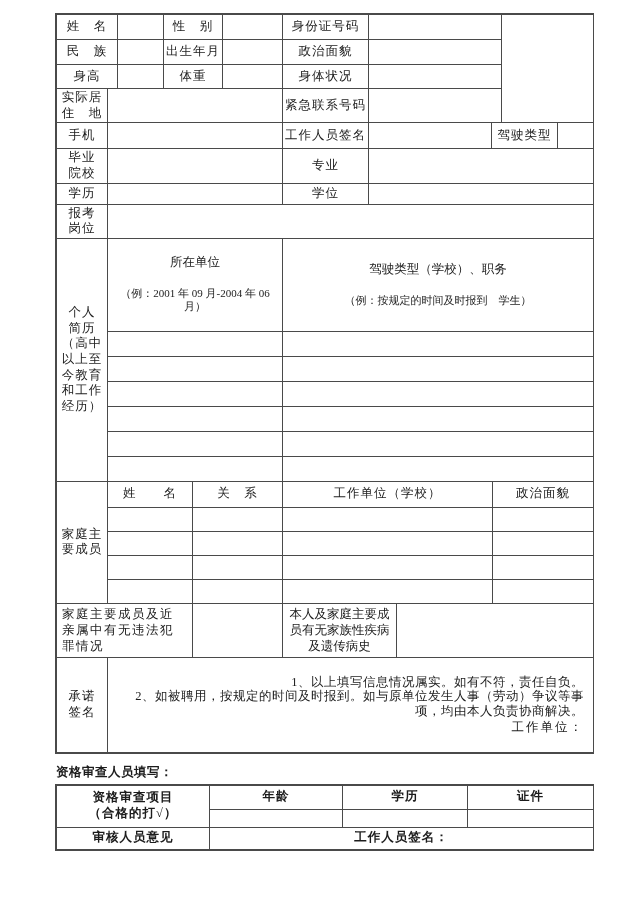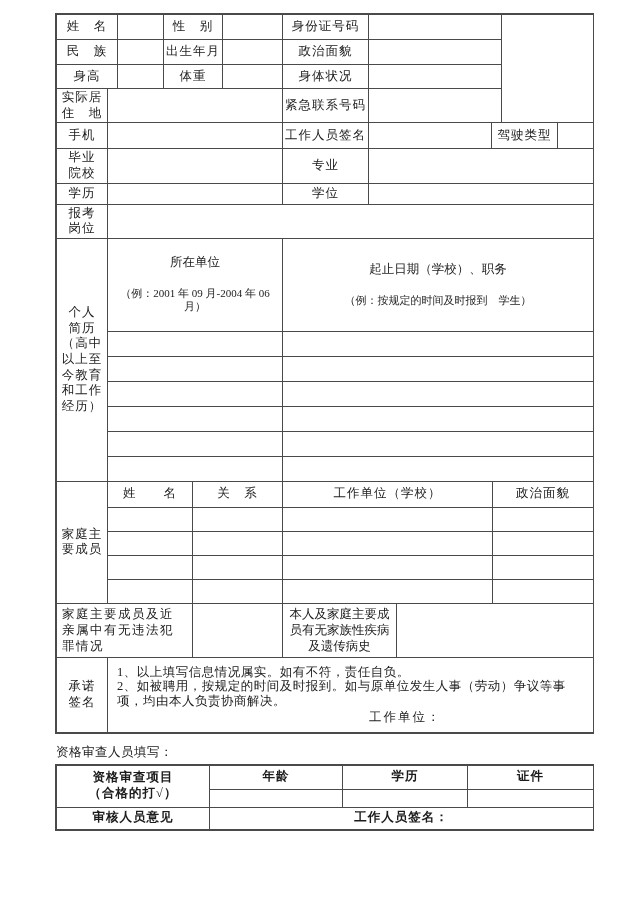--- a/index.html
+++ b/index.html
@@ -26,26 +26,26 @@
     padding:1px 2px;overflow:hidden;
     white-space:pre-line;
   }
   td.lab{letter-spacing:1px;}
   .hdr-sub{font-size:11px;letter-spacing:0;}
   .crime-label{
     text-align:left;letter-spacing:1.5px;line-height:1.3;padding:2px 5px;
   }
   .disease-label{line-height:1.3;}
   .commit-cell{
-    text-align:left;padding:7px 9px;line-height:1.18;white-space:normal;
+    text-align:right;padding:17px 9px;line-height:1.18;white-space:normal;
     letter-spacing:0.5px;
   }
   .commit-cell .sig{margin-left:252px;margin-top:1px;letter-spacing:2px;}
   .review-title{
-    margin:10px 0 3px 56px;font-size:12.5px;font-weight:normal;letter-spacing:0.5px;
+    margin:10px 0 3px 56px;font-size:12.5px;font-weight:bold;letter-spacing:0.5px;
   }
   .secF td{font-weight:bold;letter-spacing:1px;margin-left:40px;}
 </style>
 </head>
 <body>
 
 <div class="page">
 
 
   <div class="sheet">
@@ -138,21 +138,21 @@
 （高中
 以上至
 今教育
 和工作
 经历）</td>
         <td>
           <div>所在单位</div>
           <div class="hdr-sub">（例：2001 年 09 月-2004 年 06 月）</div>
         </td>
         <td>
-          <div>起止日期（学校）、职务</div>
+          <div>驾驶类型（学校）、职务</div>
           <div class="hdr-sub">（例：按规定的时间及时报到　学生）</div>
         </td>
       </tr>
       <tr style="height:25px">
             <td></td>
             <td></td>
           </tr>
       <tr style="height:25px">
             <td></td>
             <td></td>

